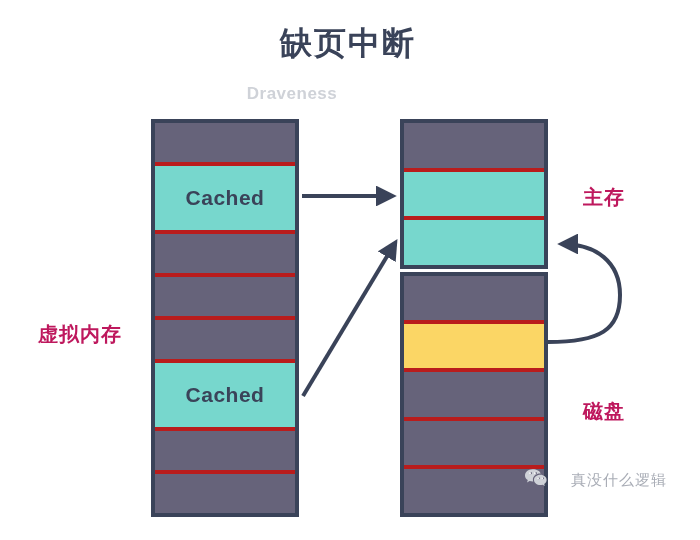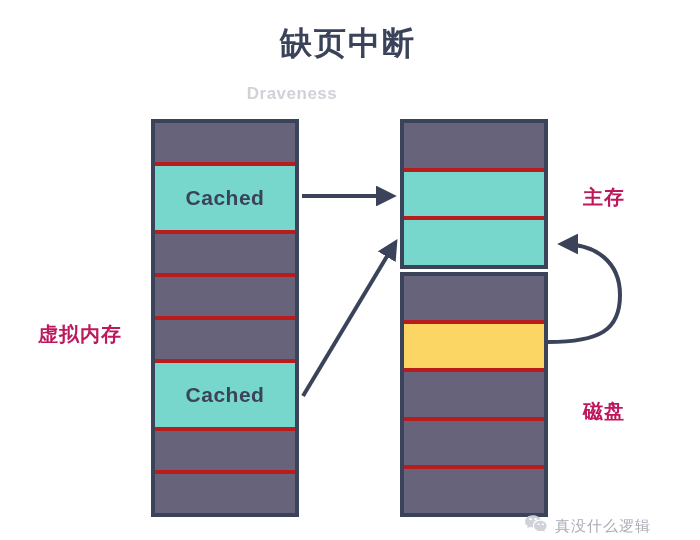--- a/index.html
+++ b/index.html
@@ -84,24 +84,24 @@
     letter-spacing: 1px;
     white-space: nowrap;
   }
   #label-virtual-memory { left: 38px;  top: 310px; margin-top: 11px; }
   #label-main-memory    { left: 583px; top: 184px; }
   #label-disk           { left: 583px; top: 398px; }
 
   
   #watermark {
     position: absolute;
-    left: 524px; top: 514px;
+    left: 524px; top: 468px;
     display: flex;
     align-items: center;
-    gap: 7px;
+    gap: 23px;
   }
   #watermark-text {
     font-size: 15px;
     color: #a9adb6;
     letter-spacing: 1px;
     white-space: nowrap;
   }
 </style>
 </head>
 <body>

